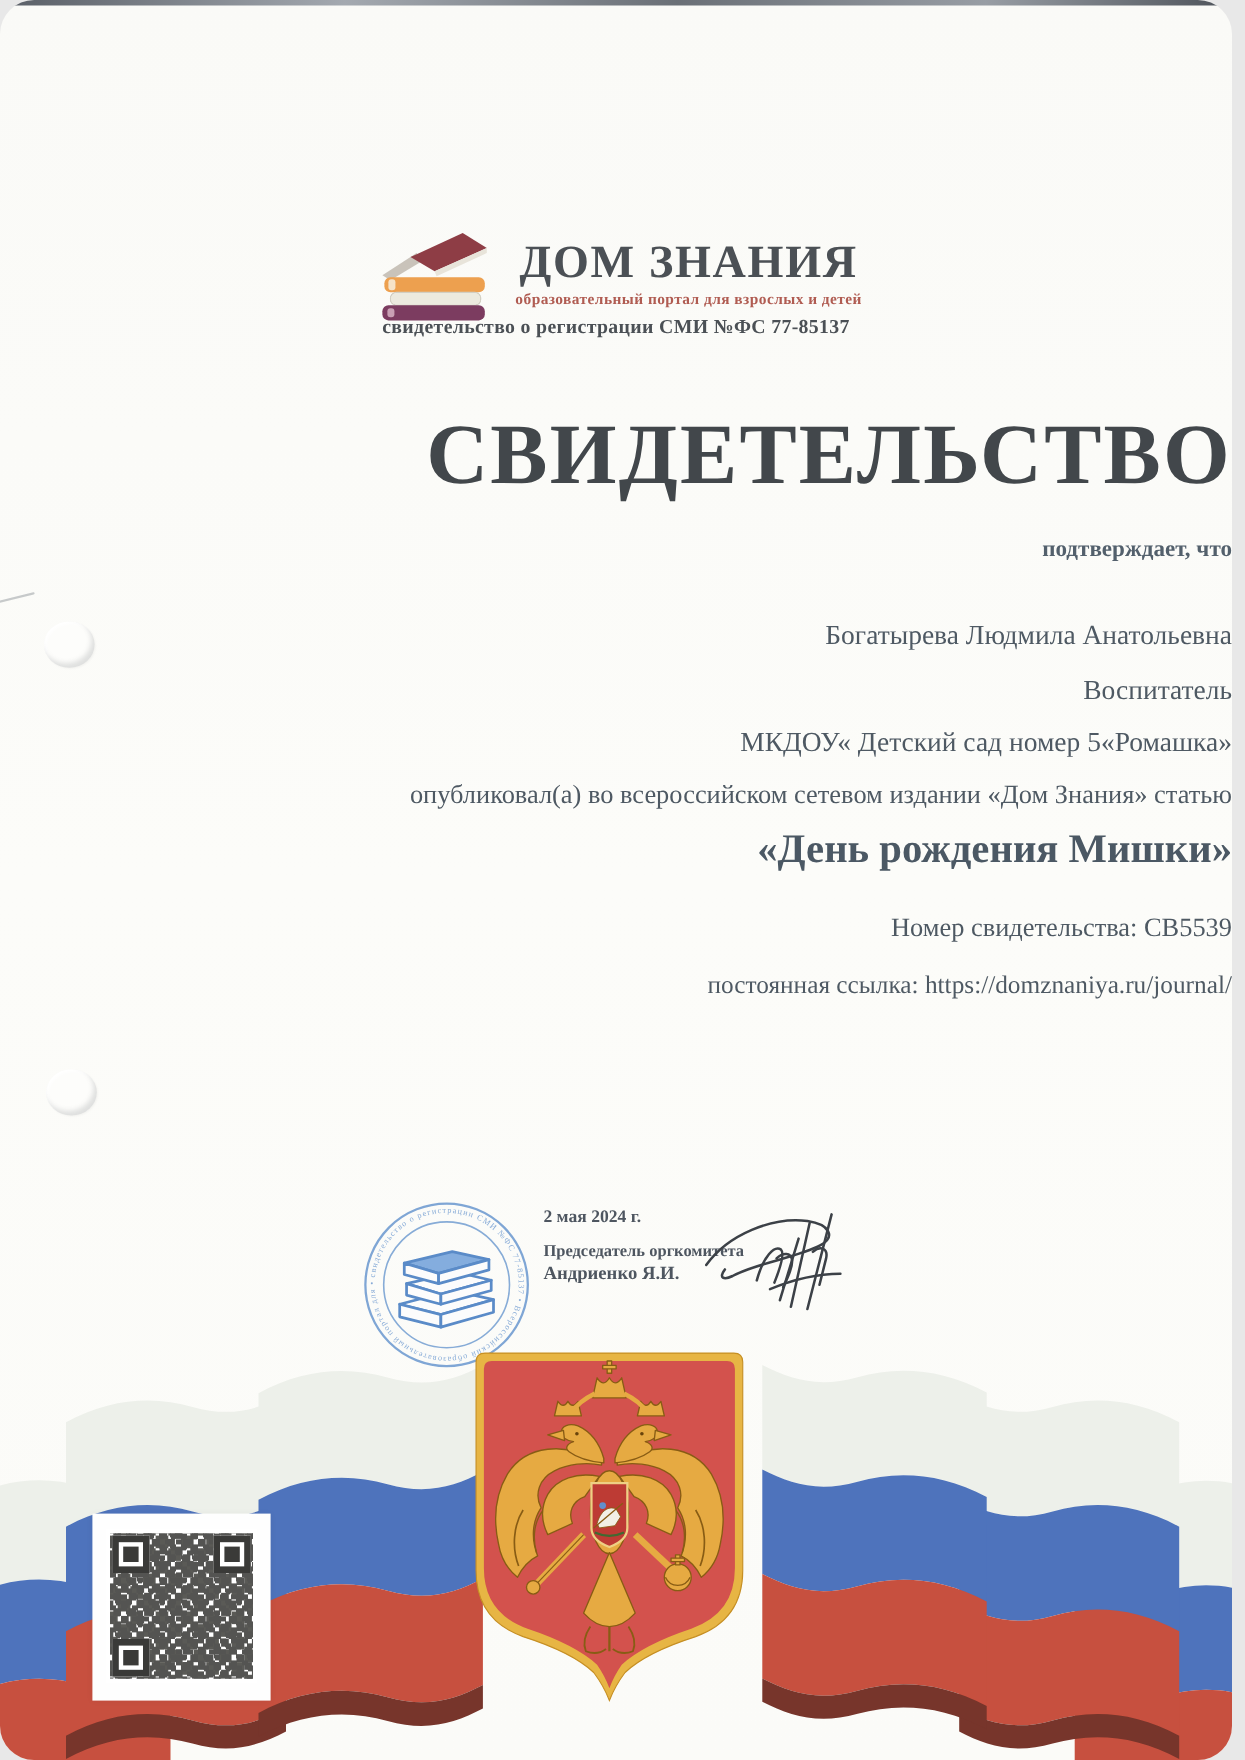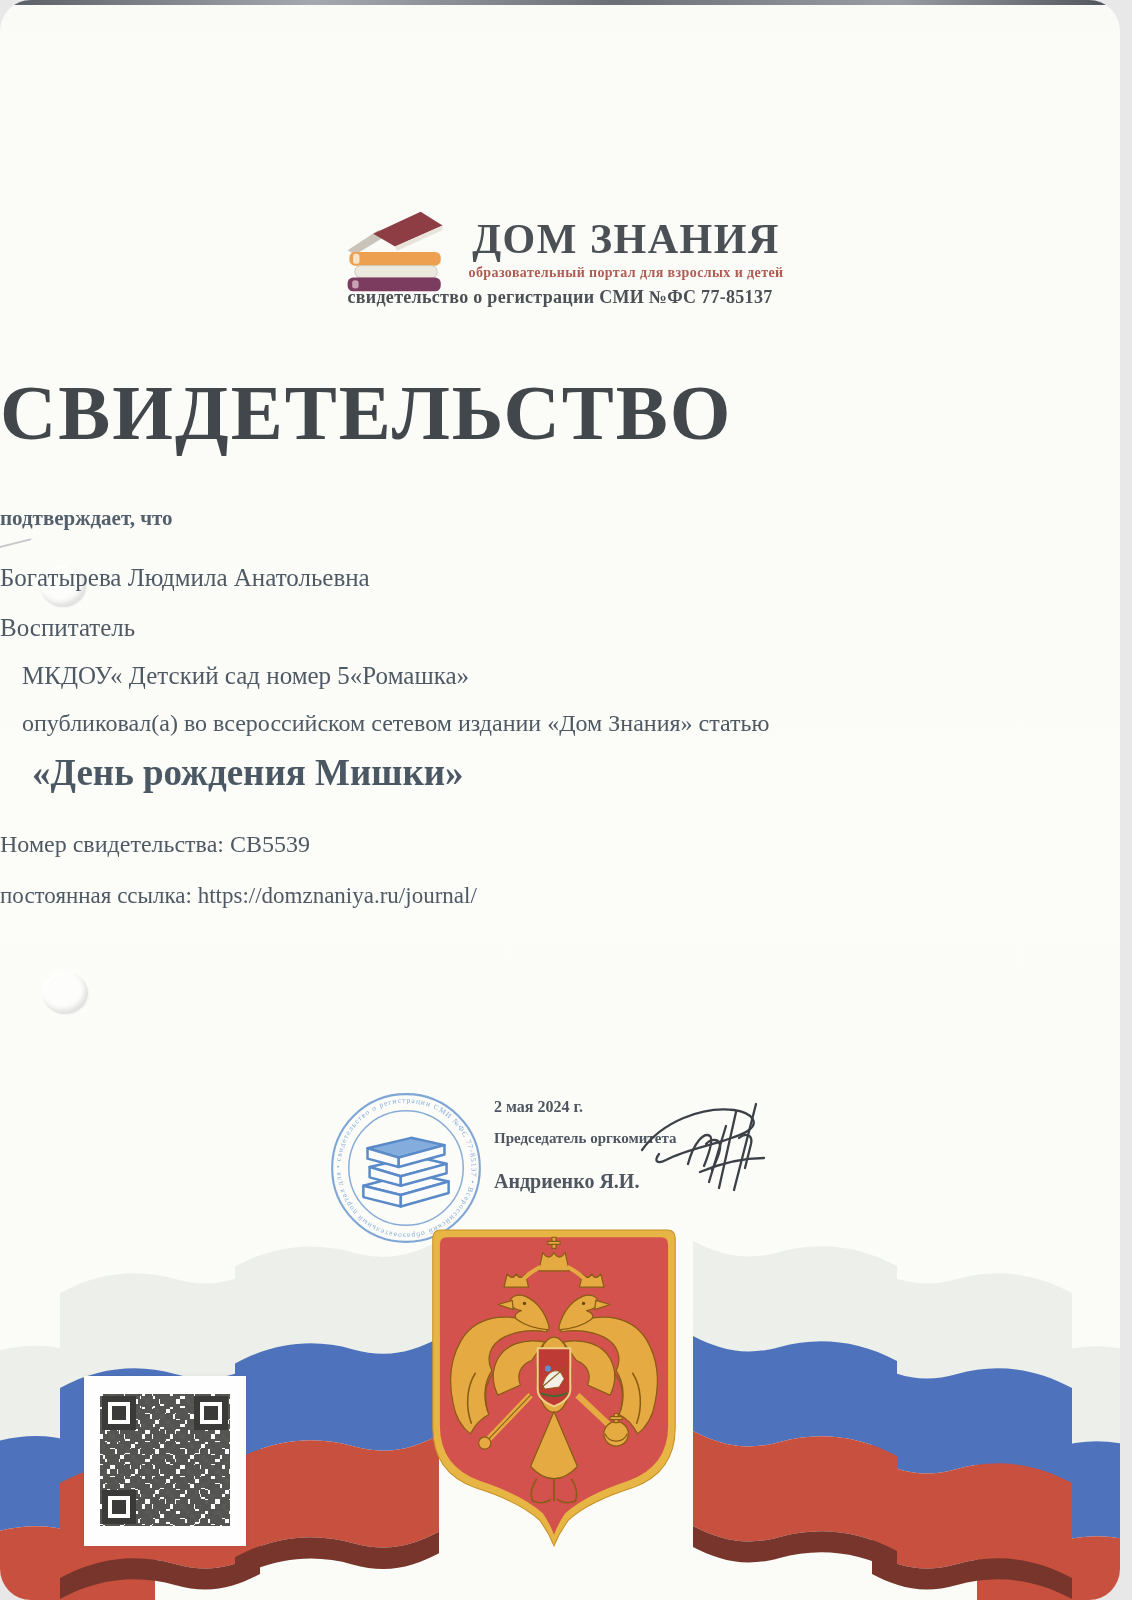--- a/index.html
+++ b/index.html
@@ -23,37 +23,37 @@
   
   .brand{position:absolute;top:210px;left:0;right:0;display:flex;justify-content:center;align-items:flex-start;gap:14px;}
   .brand-icon{width:118px;height:84px;flex:0 0 auto;}
   .brand-text{display:flex;flex-direction:column;align-items:center;padding-top:8px;}
   .brand-name{font-size:42px;font-weight:600;letter-spacing:1.5px;color:#4b5055;line-height:1;}
   .brand-tagline{font-size:14px;font-weight:700;color:#b05c52;letter-spacing:.4px;margin-top:5px;}
   .registration{position:absolute;top:287px;left:0;right:0;text-align:center;
     font-size:18px;font-weight:600;color:#4b5055;letter-spacing:.3px;}
 
   
-  .line{position:absolute;left:0;right:0;text-align:left;color:#4e5963;}
+  .line{position:absolute;left:0;right:0;text-align:right;color:#4e5963;}
   .doc-title{top:368px;font-size:78px;font-weight:700;letter-spacing:2px;color:#42474b;}
-  .confirms{top:506px;font-size:21px;font-weight:700;color:#53606c;}
+  .confirms{top:486px;font-size:21px;font-weight:700;color:#53606c;}
   .recipient{top:564px;font-size:25px;font-weight:500;}
   .position{top:614px;font-size:25px;font-weight:500;}
   .org{top:662px;font-size:25px;font-weight:500;margin-left:22px;}
   .action{top:710px;font-size:24px;font-weight:500;padding-left:22px;}
   .article{top:751px;font-size:37px;font-weight:700;color:#4b5864;padding-left:32px;}
   .number{top:831px;font-size:24px;font-weight:500;}
   .permalink{top:883px;font-size:23px;font-weight:500;}
 
   
   .stamp{position:absolute;left:328px;top:1090px;width:156px;height:156px;opacity:.92;}
   .sig-block{position:absolute;left:494px;top:1098px;color:#4e5660;}
   .sig-date{font-size:16px;font-weight:700;}
   .sig-title{font-size:15px;font-weight:700;margin-top:14px;}
-  .sig-name{font-size:20px;font-weight:700;margin-top:23px;}
+  .sig-name{font-size:17px;font-weight:700;margin-top:1px;}
   .signature{position:absolute;left:636px;top:1076px;width:142px;height:118px;}
 
   
   .banner{position:absolute;left:0;top:1208px;width:1132px;height:392px;}
   .coat{position:absolute;left:426px;top:1224px;width:256px;height:326px;filter:saturate(.95);}
 
   
   .qr-patch{position:absolute;left:84px;top:1376px;width:162px;height:170px;background:#fefefe;box-shadow:0 0 6px rgba(0,0,0,.05);}
   .qr{position:absolute;left:96px;top:1390px;width:138px;height:140px;background:#fff;}
   .qr-pattern{position:absolute;inset:4px;

